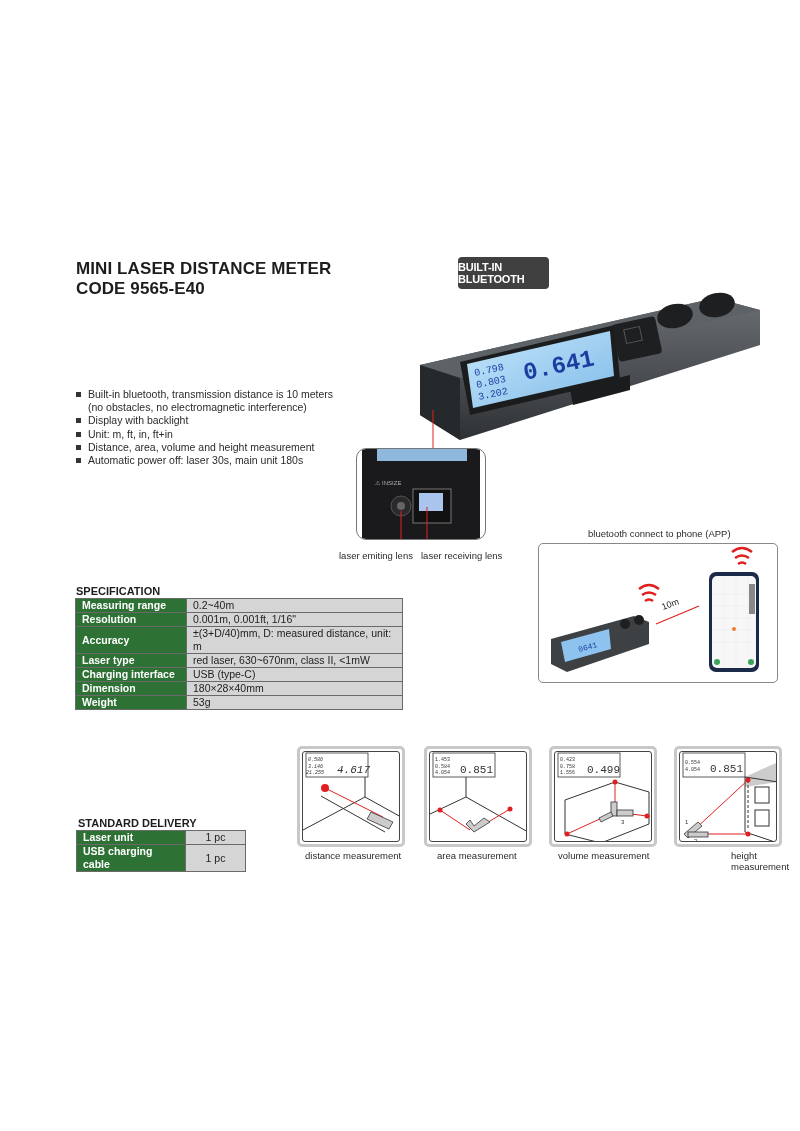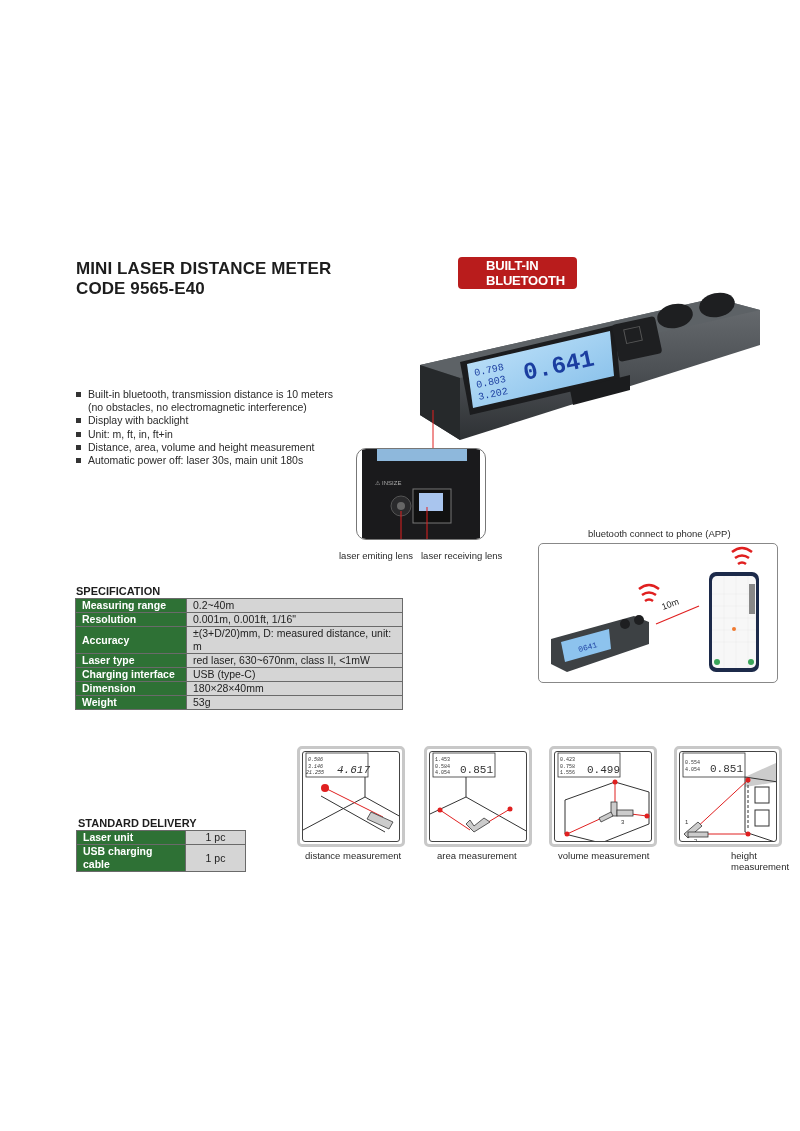--- a/index.html
+++ b/index.html
@@ -1,19 +1,19 @@
 <!DOCTYPE html>
 <html><head>
 <meta charset="utf-8">
 <style>
   html, body { margin:0; padding:0; background:#ffffff; }
   body { width:800px; height:1131px; position:relative; overflow:hidden; font-family:"Liberation Sans", sans-serif; color:#1a1a1a; }
   .abs { position:absolute; }
   .title { left:76px; top:259px; font-weight:bold; font-size:17px; line-height:20px; color:#1d1d1d; letter-spacing:0.1px; }
-  .bt-badge { left:458px; top:257px; width:91px; height:32px; background:#b91c1c; border-radius:4px; color:#fff; font-weight:bold; font-size:13px; display:flex; align-items:center; justify-content:center; letter-spacing:-0.2px;padding-left:28px; }
+  .bt-badge { left:458px; top:257px; width:91px; height:32px; background:#404040; border-radius:4px; color:#fff; font-weight:bold; font-size:11px; display:flex; align-items:center; justify-content:center; letter-spacing:-0.2px; }
   .features { left:76px; top:388px; font-size:10.5px; line-height:13.2px; color:#2a2a2a; margin:0; padding:0; list-style:none; }
   .features li { position:relative; padding-left:12px; }
   .features li::before { content:""; position:absolute; left:0; top:4px; width:5px; height:5px; background:#333; }
   .sec-title { font-weight:bold; font-size:11px; color:#1d1d1d; }
   table.spec { border-collapse:collapse; font-size:10.5px;padding-left:15px; }
   table.spec td { border:1px solid #6a6a6a; height:13px; padding:0 6px; line-height:13px; }
   table.spec td.k { background:#2e7135; color:#fff; font-weight:bold; }
   table.spec td.v { background:#d5d5d5; color:#222; }
   .device { left:415px; top:290px; width:350px; height:160px; }
   .lens-box { left:356px; top:448px; width:128px; height:90px; border:1px solid #777; border-radius:10px; background:#fff; overflow:hidden; }
@@ -137,21 +137,21 @@
       <tr>
         <td class="k" style="width:98px">Measuring range</td>
         <td class="v">0.2~40m</td>
       </tr>
   <tr>
         <td class="k">Resolution</td>
         <td class="v">0.001m, 0.001ft, 1/16"</td>
       </tr>
   <tr>
         <td class="k">Accuracy</td>
-        <td class="v">±(3+D/20)mm, D: measured distance, unit: m</td>
+        <td class="v">±(3+D/40)mm, D: measured distance, unit: m</td>
       </tr>
   <tr>
         <td class="k">Laser type</td>
         <td class="v">red laser, 630~670nm, class II, &lt;1mW</td>
       </tr>
   <tr>
         <td class="k">Charging interface</td>
         <td class="v">USB (type-C)</td>
       </tr>
   <tr>

